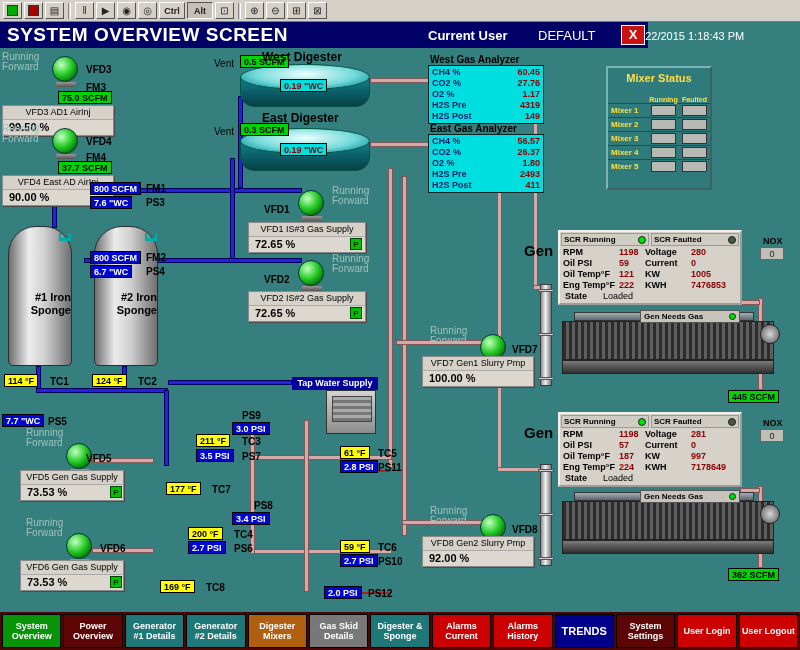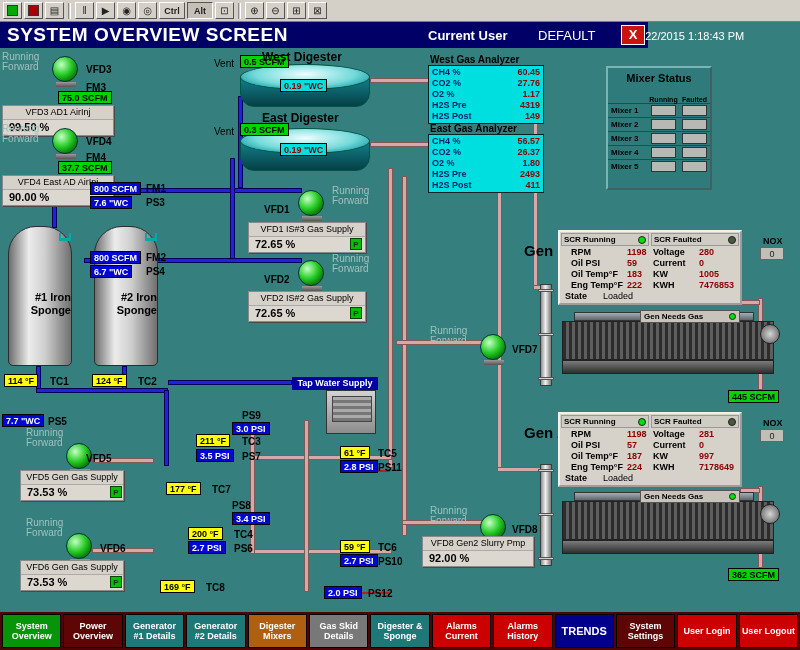--- a/index.html
+++ b/index.html
@@ -59,36 +59,36 @@
   .rh{position:absolute;height:2px;background:#b22222;z-index:1}
 
   
   .antitle{position:absolute;font-size:10px;font-weight:bold;color:#000;z-index:3;white-space:nowrap}
   .anbox{position:absolute;width:116px;background:#00dfe0;border:1px solid #022;z-index:3;padding:1px 3px}
   .anrow{display:flex;justify-content:space-between;font-size:9px;line-height:11px}
   .anlabel{color:#00216b;font-weight:bold}
   .anvalue{color:#8b0000;font-weight:bold}
 
   
-  .mixer{position:absolute;left:606px;top:66px;width:106px;height:124px;background:#2f7b7b;border:2px outset #79b5b5;z-index:3;color:#000000}
+  .mixer{position:absolute;left:606px;top:66px;width:106px;height:124px;background:#2f7b7b;border:2px outset #79b5b5;z-index:3;color:#fde047}
   .mixtitle{text-align:center;font-weight:bold;font-size:11px;padding:4px 0 12px}
   .mixhead{display:grid;grid-template-columns:40px 31px 31px;font-size:7px;text-align:center;font-weight:bold}
   .mixrow{display:grid;grid-template-columns:40px 31px 31px;height:14px;align-items:center;border-top:1px solid #1c4f4f}
   .mixlabel{padding-left:3px;font-size:8px;font-weight:bold}
   .mixcell{background:#b8b8b4;border:1px solid #333;height:11px;margin:0 3px}
 
   
   .genlbl{position:absolute;font-size:15px;font-weight:bold;color:#000;z-index:3}
   .genpanel{position:absolute;width:184px;background:#d6d2ca;border:2px outset #f2f0ea;font-size:9px;color:#000;z-index:3;padding:1px}
   .scrrow{display:flex;gap:2px;margin-bottom:1px}
   .scrcell{flex:1;display:flex;align-items:center;justify-content:space-between;border:1px solid #999;background:#cfccc4;padding:0 2px;height:13px;font-weight:bold;font-size:8px}
   .dot{width:8px;height:8px;border-radius:50%;border:1px solid #222;display:inline-block}
   .don{background:#00e000}
   .doff{background:#4a5a40}
-  .ggrid{display:grid;grid-template-columns:56px 26px 46px 52px;line-height:11px;padding:0 10px}
+  .ggrid{display:grid;grid-template-columns:56px 26px 46px 52px;line-height:11px;padding:0 2px}
   .gl{font-weight:bold;white-space:nowrap}
   .gv{color:#8b0000;font-weight:bold;text-align:left;padding-right:4px}
   .gstate{padding:0 4px;line-height:11px;font-weight:bold}
   .gstate .gsv{margin-left:16px;font-weight:normal}
 
   
   .genimg{position:absolute;width:212px;height:64px;z-index:2}
   .gtop{position:absolute;left:12px;top:0;width:180px;height:9px;background:linear-gradient(180deg,#a4aeb4,#5c666c);border:1px solid #333}
   .gfins{position:absolute;left:0;top:9px;width:212px;height:39px;background:repeating-linear-gradient(90deg,#2c2c2c 0 3px,#5e5e5e 3px 6px);border:1px solid #222}
   .gbase{position:absolute;left:0;top:48px;width:212px;height:14px;background:linear-gradient(180deg,#7b7b7b,#2e2e2e);border:1px solid #222}
@@ -283,21 +283,21 @@
     <div class="gpct">73.53 %</div>
   </div>
   <div class="pbadge" style="left:110px;top:486px">P</div>
 
   <div class="badge y" style="left:196px;top:434px">211 °F</div>
   <div class="lbl" style="left:242px;top:436px">TC3</div>
   <div class="badge b" style="left:196px;top:449px">3.5 PSI</div>
   <div class="lbl" style="left:242px;top:451px">PS7</div>
   <div class="badge y" style="left:166px;top:482px">177 °F</div>
   <div class="lbl" style="left:212px;top:484px">TC7</div>
-  <div class="lbl" style="left:232px;top:500px">PS8</div>
+  <div class="lbl" style="left:254px;top:500px">PS8</div>
   <div class="badge b" style="left:232px;top:512px">3.4 PSI</div>
   <div class="badge y" style="left:188px;top:527px">200 °F</div>
   <div class="lbl" style="left:234px;top:529px">TC4</div>
   <div class="badge b" style="left:188px;top:541px">2.7 PSI</div>
   <div class="lbl" style="left:234px;top:543px">PS6</div>
 
   <div class="run" style="left:26px;top:518px">Running Forward</div>
   <div class="pump" style="left:66px;top:533px"></div>
   <div class="lbl" style="left:100px;top:543px">VFD6</div>
   <div class="gbox" style="left:20px;top:560px;width:104px">
@@ -415,21 +415,21 @@
     <div class="ggrid">
       <span class="gl">RPM</span>
         <span class="gv">1198</span>
         <span class="gl">Voltage</span>
         <span class="gv">280</span>
       <span class="gl">Oil PSI</span>
         <span class="gv">59</span>
         <span class="gl">Current</span>
         <span class="gv">0</span>
       <span class="gl">Oil Temp°F</span>
-        <span class="gv">183</span>
+        <span class="gv">121</span>
         <span class="gl">KW</span>
         <span class="gv">1005</span>
       <span class="gl">Eng Temp°F</span>
         <span class="gv">222</span>
         <span class="gl">KWH</span>
         <span class="gv">7476853</span>
     </div>
     <div class="gstate"><span>State</span><span class="gsv">Loaded</span></div>
   </div>
   <div class="noxlbl" style="left:763px;top:236px">NOX</div>
@@ -445,20 +445,24 @@
     <div class="gbase"></div>
     <div class="gwheel"></div>
   </div>
   <div class="needs" style="left:640px;top:310px">
     <span>Gen Needs Gas</span>
     <span class="dot don"></span>
   </div>
   <div class="run" style="left:430px;top:326px">Running Forward</div>
   <div class="pump" style="left:480px;top:334px"></div>
   <div class="lbl" style="left:512px;top:344px">VFD7</div>
+  <div class="gbox" style="left:422px;top:356px;width:112px">
+    <div class="gname">VFD7 Gen1 Slurry Pmp</div>
+    <div class="gpct">100.00 %</div>
+  </div>
   <div class="badge g" style="left:728px;top:390px">445 SCFM</div>
 
   <div class="genlbl" style="left:524px;top:424px">Gen 2</div>
   <div class="genpanel" style="left:558px;top:412px">
     <div class="scrrow">
       <span class="scrcell">
           <span>SCR Running</span>
           <span class="dot don"></span>
         </span>
       <span class="scrcell">

